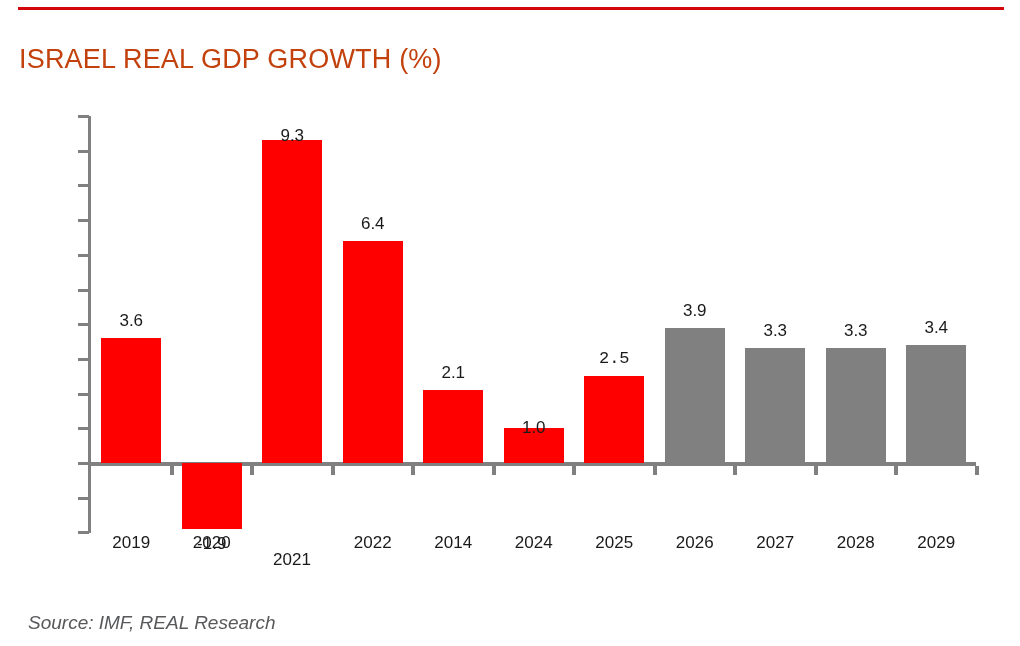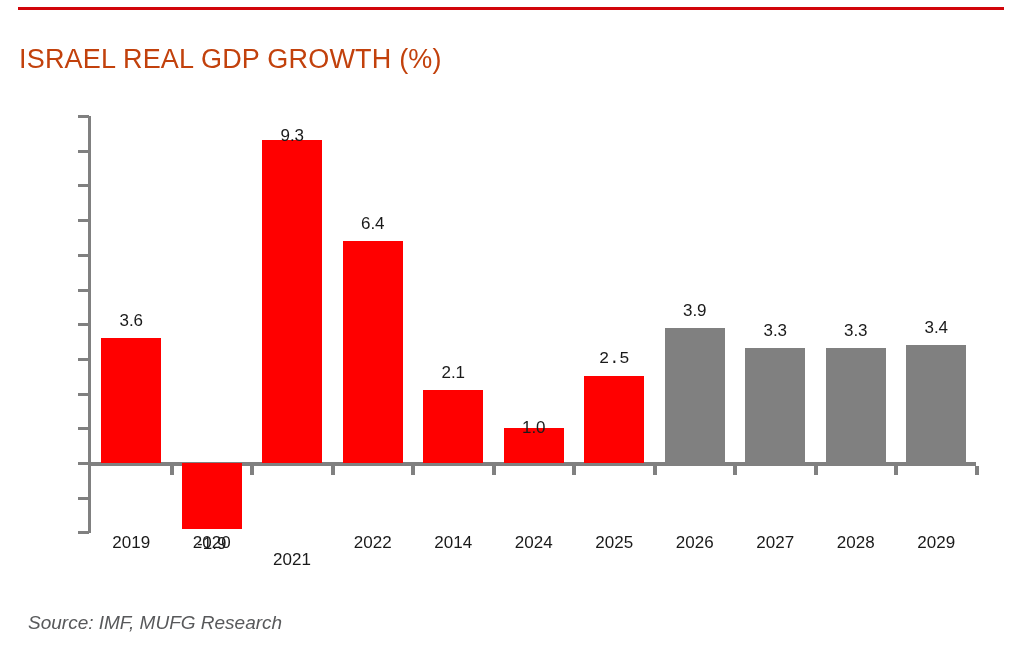--- a/index.html
+++ b/index.html
@@ -182,13 +182,13 @@
     <div class="y-tick" style="top: 288.5px;"></div>
     <div class="y-tick" style="top: 323.2px;"></div>
     <div class="y-tick" style="top: 357.9px;"></div>
     <div class="y-tick" style="top: 392.6px;"></div>
     <div class="y-tick" style="top: 427.3px;"></div>
     <div class="y-tick" style="top: 462px;"></div>
     <div class="y-tick" style="top: 496.7px;"></div>
     <div class="y-tick" style="top: 531.4px;"></div>
   </div>
 
-<div class="source-note">Source: IMF, MUFG Research</div>
+<div class="source-note">Source: IMF, REAL Research</div>
 
 </body></html>

